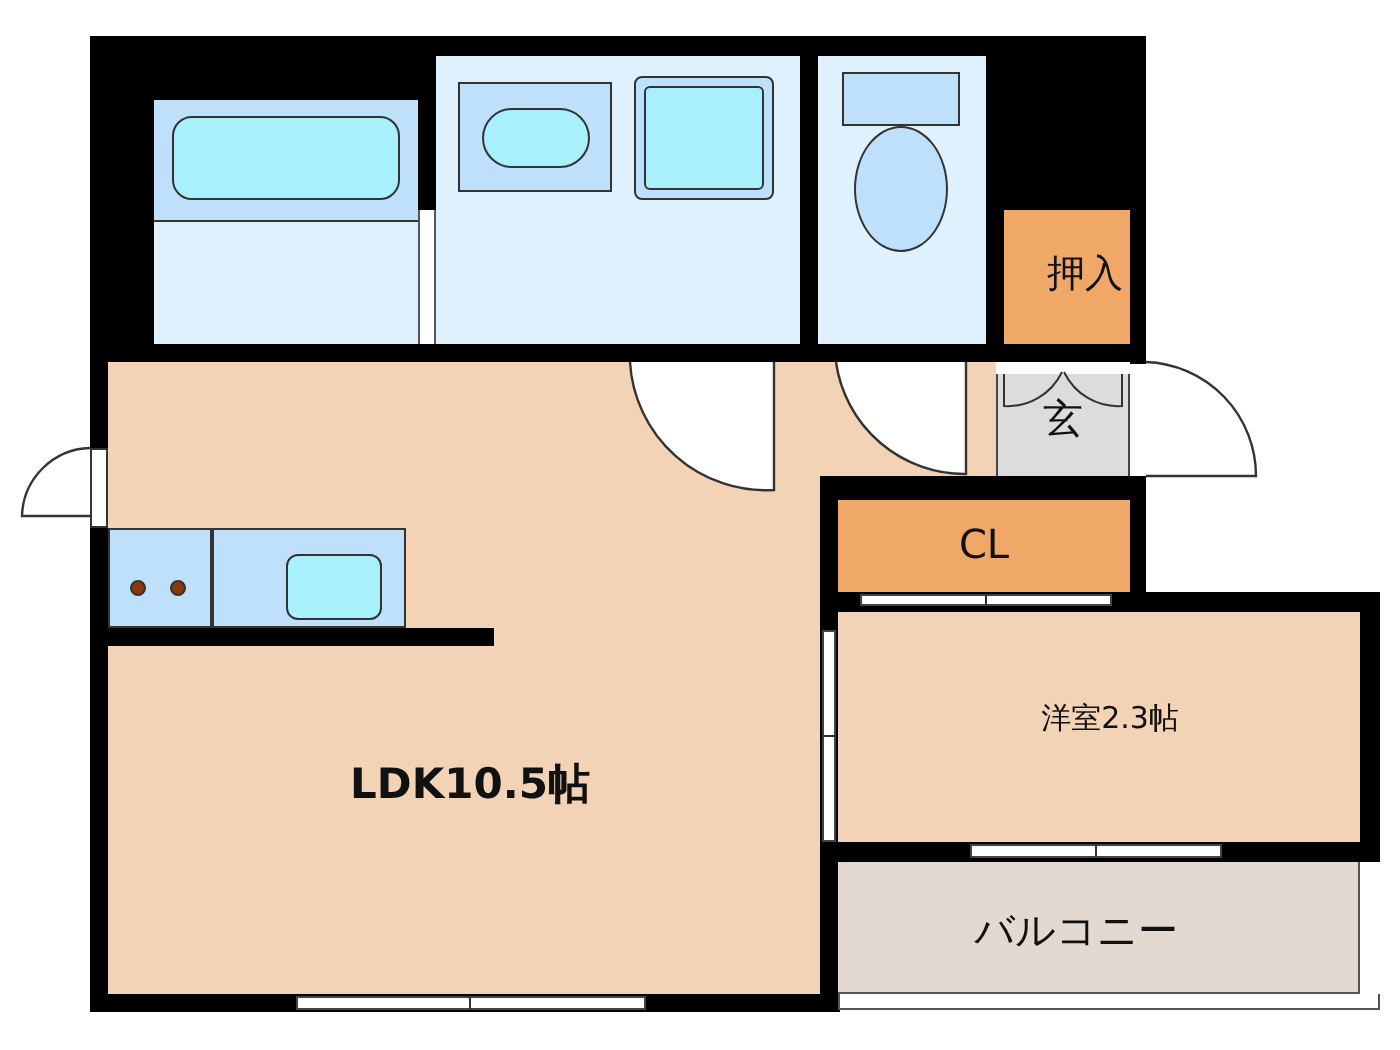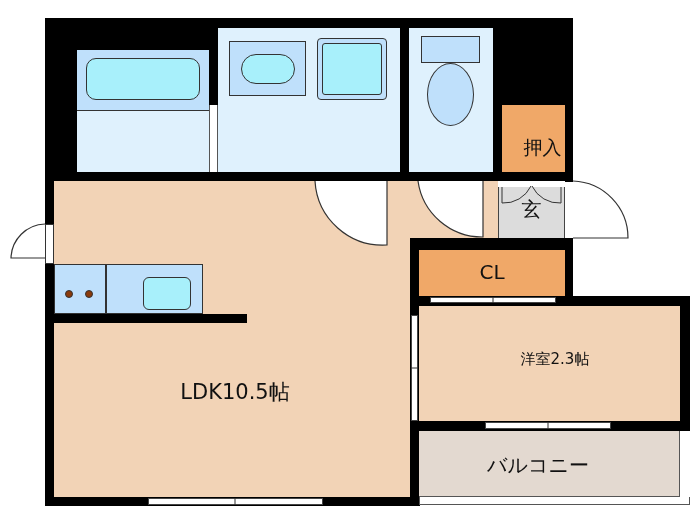--- a/index.html
+++ b/index.html
@@ -32,21 +32,21 @@
 <div class="abs" style="left:229px;top:41px;width:77px;height:55px;background:#bfe0fb;border:1.5px solid #333;"></div>
 <div class="abs" style="left:241px;top:54px;width:54px;height:30px;background:#a8f0fb;border:1.5px solid #333;border-radius:15px;"></div>
 <div class="abs" style="left:317px;top:38px;width:70px;height:62px;background:#bfe0fb;border:1.5px solid #333;border-radius:4px;"></div>
 <div class="abs" style="left:322px;top:43px;width:60px;height:52px;background:#a8f0fb;border:1.5px solid #333;border-radius:3px;"></div>
 
 <div class="abs" style="left:409px;top:28px;width:84px;height:144px;background:#dff1fd;"></div>
 <div class="abs" style="left:421px;top:36px;width:59px;height:27px;background:#bfe0fb;border:1.5px solid #333;"></div>
 <div class="abs" style="left:427px;top:63px;width:47px;height:63px;background:#bfe0fb;border:1.5px solid #333;border-radius:50%;"></div>
 
 <div class="abs" style="left:502px;top:105px;width:63px;height:67px;background:#f0a868;"></div>
-<div class="label" style="left:502px;top:124px;width:81px;font-size:19px;margin-top:11px;">押入</div>
+<div class="label" style="left:502px;top:124px;width:81px;font-size:19px;">押入</div>
 
 <div class="abs" style="left:54px;top:181px;width:357px;height:316px;background:#f2d3b6;"></div>
 
 <div class="abs" style="left:408px;top:181px;width:90px;height:57px;background:#f2d3b6;"></div>
 
 <div class="abs wall" style="left:45px;top:172px;width:9px;height:333px;"></div>
 
 <div class="abs wall" style="left:45px;top:497px;width:375px;height:9px;"></div>
 
 <div class="abs wall" style="left:410px;top:238px;width:9px;height:268px;"></div>
@@ -54,21 +54,21 @@
 <div class="abs wall" style="left:410px;top:238px;width:163px;height:12px;"></div>
 
 <div class="abs" style="left:45px;top:224px;width:9px;height:40px;background:#fff;border:1px solid #333;"></div>
 
 <div class="abs" style="left:54px;top:264px;width:52px;height:50px;background:#bfe0fb;border:1px solid #333;"></div>
 <div class="abs" style="left:65px;top:290px;width:8px;height:8px;background:#8a3a0a;border:1px solid #333;border-radius:50%;"></div>
 <div class="abs" style="left:85px;top:290px;width:8px;height:8px;background:#8a3a0a;border:1px solid #333;border-radius:50%;"></div>
 <div class="abs" style="left:106px;top:264px;width:97px;height:50px;background:#bfe0fb;border:1px solid #333;"></div>
 <div class="abs" style="left:143px;top:277px;width:48px;height:33px;background:#a8f0fb;border:1.5px solid #333;border-radius:6px;"></div>
 <div class="abs wall" style="left:54px;top:314px;width:193px;height:9px;"></div>
-<div class="label" style="left:150px;top:378px;width:170px;font-size:21px;">LDK10.5帖</div>
+<div class="label" style="left:150px;top:378px;width:170px;font-size:21px;font-weight:bold;">LDK10.5帖</div>
 
 <div class="abs" style="left:148px;top:498px;width:175px;height:7px;background:#fff;border:1px solid #444;"></div>
 
 <div class="abs" style="left:498px;top:181px;width:67px;height:57px;background:#dcdcdc;border-left:1px solid #444;border-right:1px solid #444;"></div>
 <div class="abs" style="left:498px;top:181px;width:67px;height:6px;background:#fff;"></div>
 <div class="label" style="left:498px;top:196px;width:67px;font-size:20px;">玄</div>
 <div class="abs wall" style="left:565px;top:172px;width:8px;height:10px;"></div>
 
 <div class="abs" style="left:419px;top:250px;width:146px;height:46px;background:#f0a868;"></div>
 <div class="abs wall" style="left:565px;top:238px;width:8px;height:67px;"></div>

